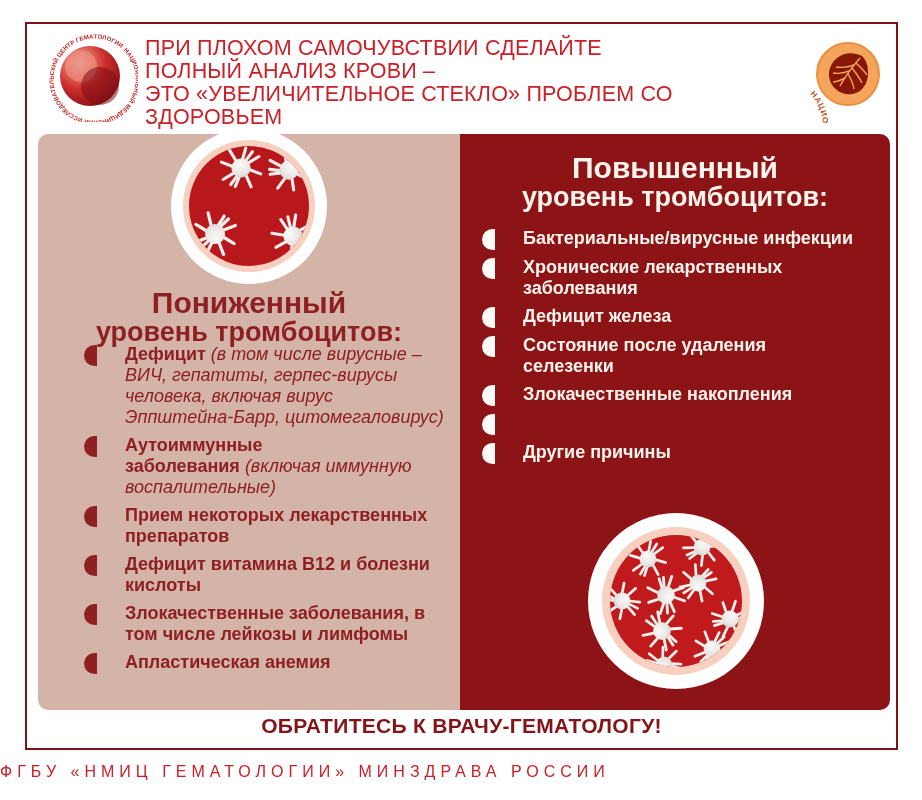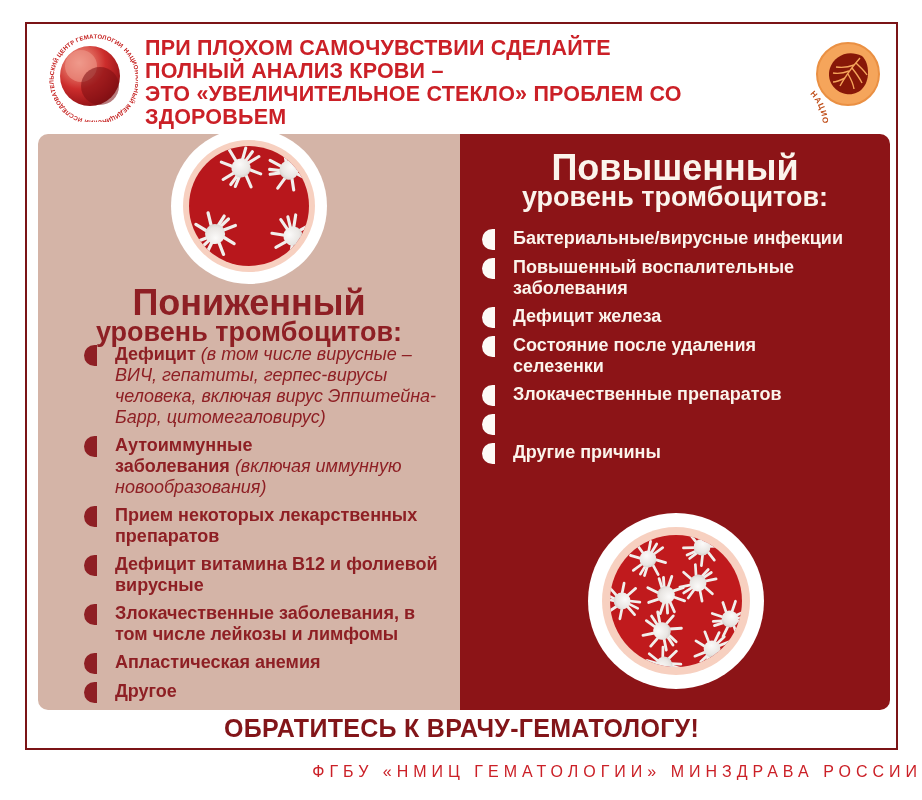--- a/index.html
+++ b/index.html
@@ -6,51 +6,51 @@
   #poster{position:relative;width:922px;height:800px;background:#ffffff;overflow:hidden;
           font-family:"Liberation Sans", sans-serif;}
   
   .frame{position:absolute;left:25px;top:22px;width:873px;height:728px;
          border:2px solid #7b1417;box-sizing:border-box;background:#ffffff;}
   
   .logo{position:absolute;}
   .logo-left{left:42px;top:26px;width:96px;height:96px;}
   .logo-right{left:796px;top:20px;width:104px;height:104px;}
   .title{position:absolute;left:145px;top:37px;width:650px;color:#cb2027;
-         font-weight:bold;font-size:21.5px;line-height:23px;letter-spacing:0.2px;}
+         font-weight:normal;font-size:21.5px;line-height:23px;letter-spacing:0.2px;}
   
   .panel{position:absolute;top:134px;height:576px;}
   .panel-low{left:38px;width:422px;background:#d4b4a7;border-radius:10px 0 0 10px;}
   .panel-high{left:460px;width:430px;background:#8c1417;border-radius:0 10px 10px 0;}
   
   .circle-low{position:absolute;left:171px;top:128px;width:156px;height:156px;}
   .circle-high{position:absolute;left:588px;top:513px;width:176px;height:176px;}
   
   .heading{position:absolute;text-align:center;}
-  .heading .accent{display:block;font-weight:bold;font-size:36px;line-height:30px;}
+  .heading .accent{display:block;font-weight:bold;font-size:30px;line-height:30px;}
   .heading .rest{display:block;font-weight:bold;font-size:27px;line-height:29px;}
   .heading-low{left:38px;top:288px;width:422px;color:#8e1f24;}
   .heading-high{left:460px;top:153px;width:430px;color:#fbf4ec;}
   
   .list{position:absolute;list-style:none;margin:0;padding:0;}
-  .list li{display:flex;align-items:flex-start;gap:18px;margin-bottom:7px;
+  .list li{display:flex;align-items:flex-start;gap:28px;margin-bottom:7px;
            font-size:18px;line-height:21px;font-weight:bold;}
   .bullet{flex:0 0 13px;width:13px;height:21px;border-radius:11px 0 0 11px;margin-top:1px;}
   .list-low{left:84px;top:344px;width:362px;color:#8e1f24;}
   .list-low .bullet{background:#8e1f24;}
   .list-low .txt{max-width:340px;}
   .list-high{left:482px;top:228px;width:372px;color:#fbf4ec;}
   .list-high .bullet{background:#fdfaf6;}
   .list-high .txt{max-width:330px;}
   .note{font-weight:normal;font-style:italic;margin-top:16px;}
   .note:not(:empty){margin-left:5px;}
   
   .cta{position:absolute;left:25px;top:714px;width:873px;text-align:center;
-       color:#821519;font-weight:bold;font-size:25px;letter-spacing:0.3px;}
-  .org{position:absolute;left:0;top:763px;width:922px;text-align:right;
+       color:#821519;font-weight:bold;font-size:21px;letter-spacing:0.3px;}
+  .org{position:absolute;left:0;top:763px;width:922px;text-align:left;
        color:#cb2027;font-size:16px;letter-spacing:5px;font-weight:normal;}
   svg text{font-family:"Liberation Sans", sans-serif;}
 </style>
 </head>
 <body>
 
 <div id="poster">
 
   <svg style="position:absolute;width:0;height:0" aria-hidden="true">
     <defs>
@@ -179,69 +179,65 @@
     <span class="rest">уровень тромбоцитов:</span>
   </div>
 
   <ul class="list list-low">
     <li>
       <span class="bullet"></span>
       <span class="txt"><b>Дефицит</b><i class="note">(в том числе вирусные – ВИЧ, гепатиты, герпес-вирусы человека, включая вирус Эппштейна-Барр, цитомегаловирус)</i></span>
     </li>
     <li>
       <span class="bullet"></span>
-      <span class="txt"><b>Аутоиммунные заболевания</b><i class="note">(включая иммунную новообразования)</i></span>
+      <span class="txt"><b>Аутоиммунные заболевания</b><i class="note">(включая иммунную воспалительные)</i></span>
     </li>
     <li>
       <span class="bullet"></span>
       <span class="txt"><b>Прием некоторых лекарственных препаратов</b><i class="note"></i></span>
     </li>
     <li>
       <span class="bullet"></span>
-      <span class="txt"><b>Дефицит витамина В12 и фолиевой вирусные</b><i class="note"></i></span>
+      <span class="txt"><b>Дефицит витамина В12 и болезни кислоты</b><i class="note"></i></span>
     </li>
     <li>
       <span class="bullet"></span>
       <span class="txt"><b>Злокачественные заболевания, в том числе лейкозы и лимфомы</b><i class="note"></i></span>
     </li>
     <li>
       <span class="bullet"></span>
       <span class="txt"><b>Апластическая анемия</b><i class="note"></i></span>
-    </li>
-    <li>
-      <span class="bullet"></span>
-      <span class="txt"><b>Другое</b><i class="note"></i></span>
     </li>
   </ul>
 
   <div class="heading heading-high">
     <span class="accent">Повышенный</span>
     <span class="rest">уровень тромбоцитов:</span>
   </div>
 
   <ul class="list list-high">
     <li>
       <span class="bullet"></span>
       <span class="txt">Бактериальные/вирусные инфекции</span>
     </li>
     <li>
       <span class="bullet"></span>
-      <span class="txt">Повышенный воспалительные заболевания</span>
+      <span class="txt">Хронические лекарственных заболевания</span>
     </li>
     <li>
       <span class="bullet"></span>
       <span class="txt">Дефицит железа</span>
     </li>
     <li>
       <span class="bullet"></span>
       <span class="txt">Состояние после удаления селезенки</span>
     </li>
     <li>
       <span class="bullet"></span>
-      <span class="txt">Злокачественные препаратов</span>
+      <span class="txt">Злокачественные накопления</span>
     </li>
     <li>
       <span class="bullet"></span>
     </li>
     <li>
       <span class="bullet"></span>
       <span class="txt">Другие причины</span>
     </li>
   </ul>
 

